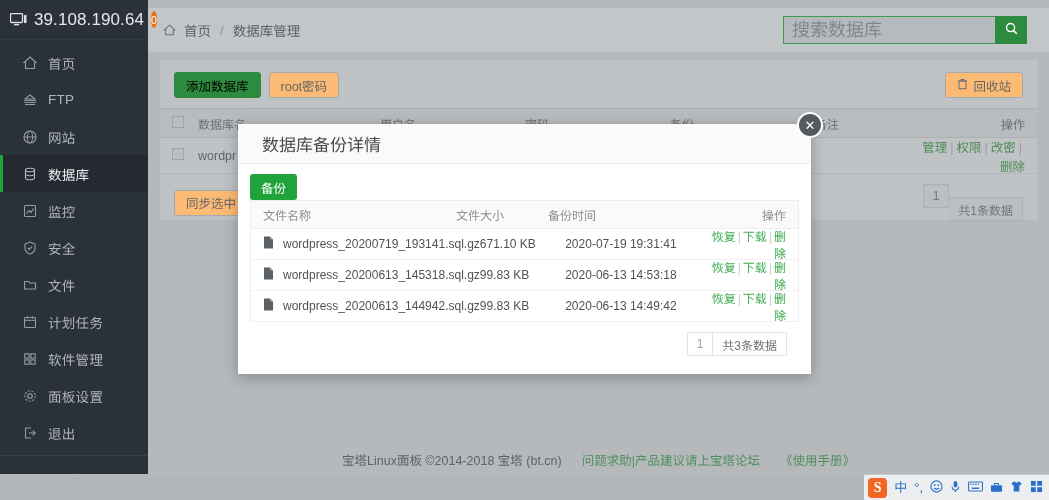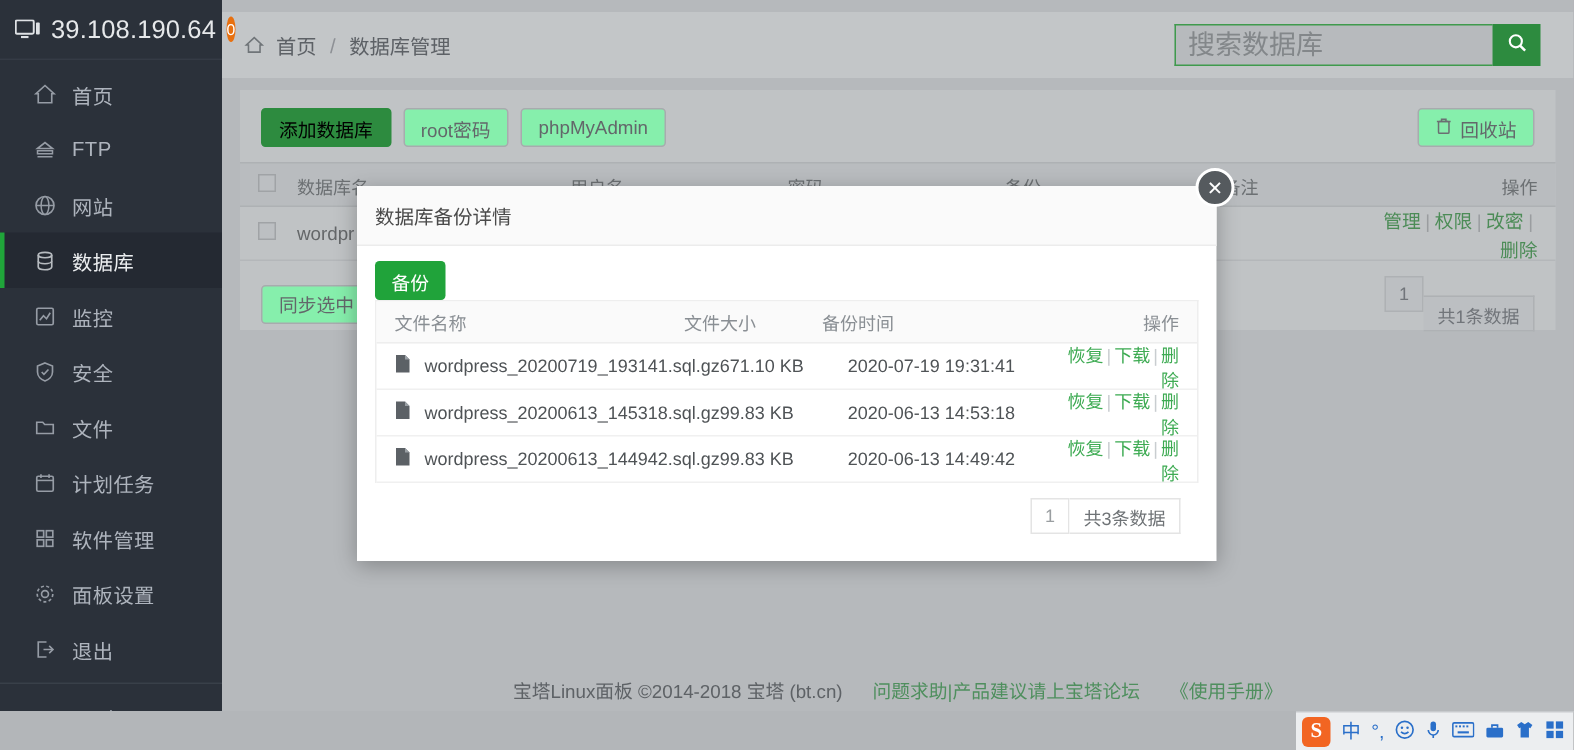--- a/index.html
+++ b/index.html
@@ -92,21 +92,21 @@
   }
 
   
   .card {
     position: absolute; left: 12px; right: 12px; top: 60px;
     height: 160px; background: #c0c3c5;
   }
   .toolbar { padding: 12px 14px 10px 14px; display: flex; align-items: center; gap: 8px; }
   .btn {
     height: 26px; padding: 0 11px; border: 1px solid #a8abae;
-    background: #86efac; color: #63676a; font-size: 12.5px;
+    background: #fdba74; color: #63676a; font-size: 12.5px;
     border-radius: 3px; cursor: pointer; display: flex; align-items: center;
     font-family: inherit;
   }
   .btn.green {
     background: #2d8b3f; border-color: #2d8b3f; color: #000000;
   }
   .btn.recycle { position: absolute; right: 14px; top: 12px; gap: 5px; }
   .tbl-head {
     display: flex; align-items: center; height: 30px;
     background: #b9bcbf; border-top: 1px solid #aeb1b4;
@@ -157,23 +157,23 @@
   
   .modal {
     position: absolute; left: 238px; top: 124px;
     width: 573px; height: 250px;
     background: #fff;
     box-shadow: 0 3px 14px rgba(0,0,0,.28);
     z-index: 20;
   }
   .modal-head {
     height: 40px; display: flex; align-items: center;
-    padding: 0 12px; background: #fafafa;
+    padding: 0 24px; background: #fafafa;
     border-bottom: 1px solid #ececec;
-    color: #4a4a4a; font-size: 13px;
+    color: #4a4a4a; font-size: 17px;
   }
   .modal-close {
     position: absolute; right: -12px; top: -12px;
     width: 26px; height: 26px; border-radius: 50%;
     background: #555a5e; border: 2px solid #fff;
     color: #fff; font-size: 13px; line-height: 1;
     display: flex; align-items: center; justify-content: center;
     cursor: pointer; z-index: 25;
   }
   .modal-body { padding: 10px 12px 0 12px; }
@@ -398,21 +398,20 @@
               </svg>
           </span>
         </button>
       </div>
     </div>
 
     <div class="card">
       <div class="toolbar">
         <button class="btn green">添加数据库</button>
         <button class="btn">root密码</button>
-        <button class="btn">phpMyAdmin</button>
         <button class="btn recycle">
           <span>
             <svg width="11" height="12" viewBox="0 0 12 13">
                 <rect x="2.2" y="3.2" width="7.6" height="8.6" rx="0.8" fill="none" stroke="#6b6f72" stroke-width="1.1"></rect>
                 <line x1="1" y1="3.2" x2="11" y2="3.2" stroke="#6b6f72" stroke-width="1.1"></line>
                 <path d="M4.4 3.2 V1.6 h3.2 v1.6" fill="none" stroke="#6b6f72" stroke-width="1.1"></path>
               </svg>
           </span>
           <span>回收站</span>
         </button>

